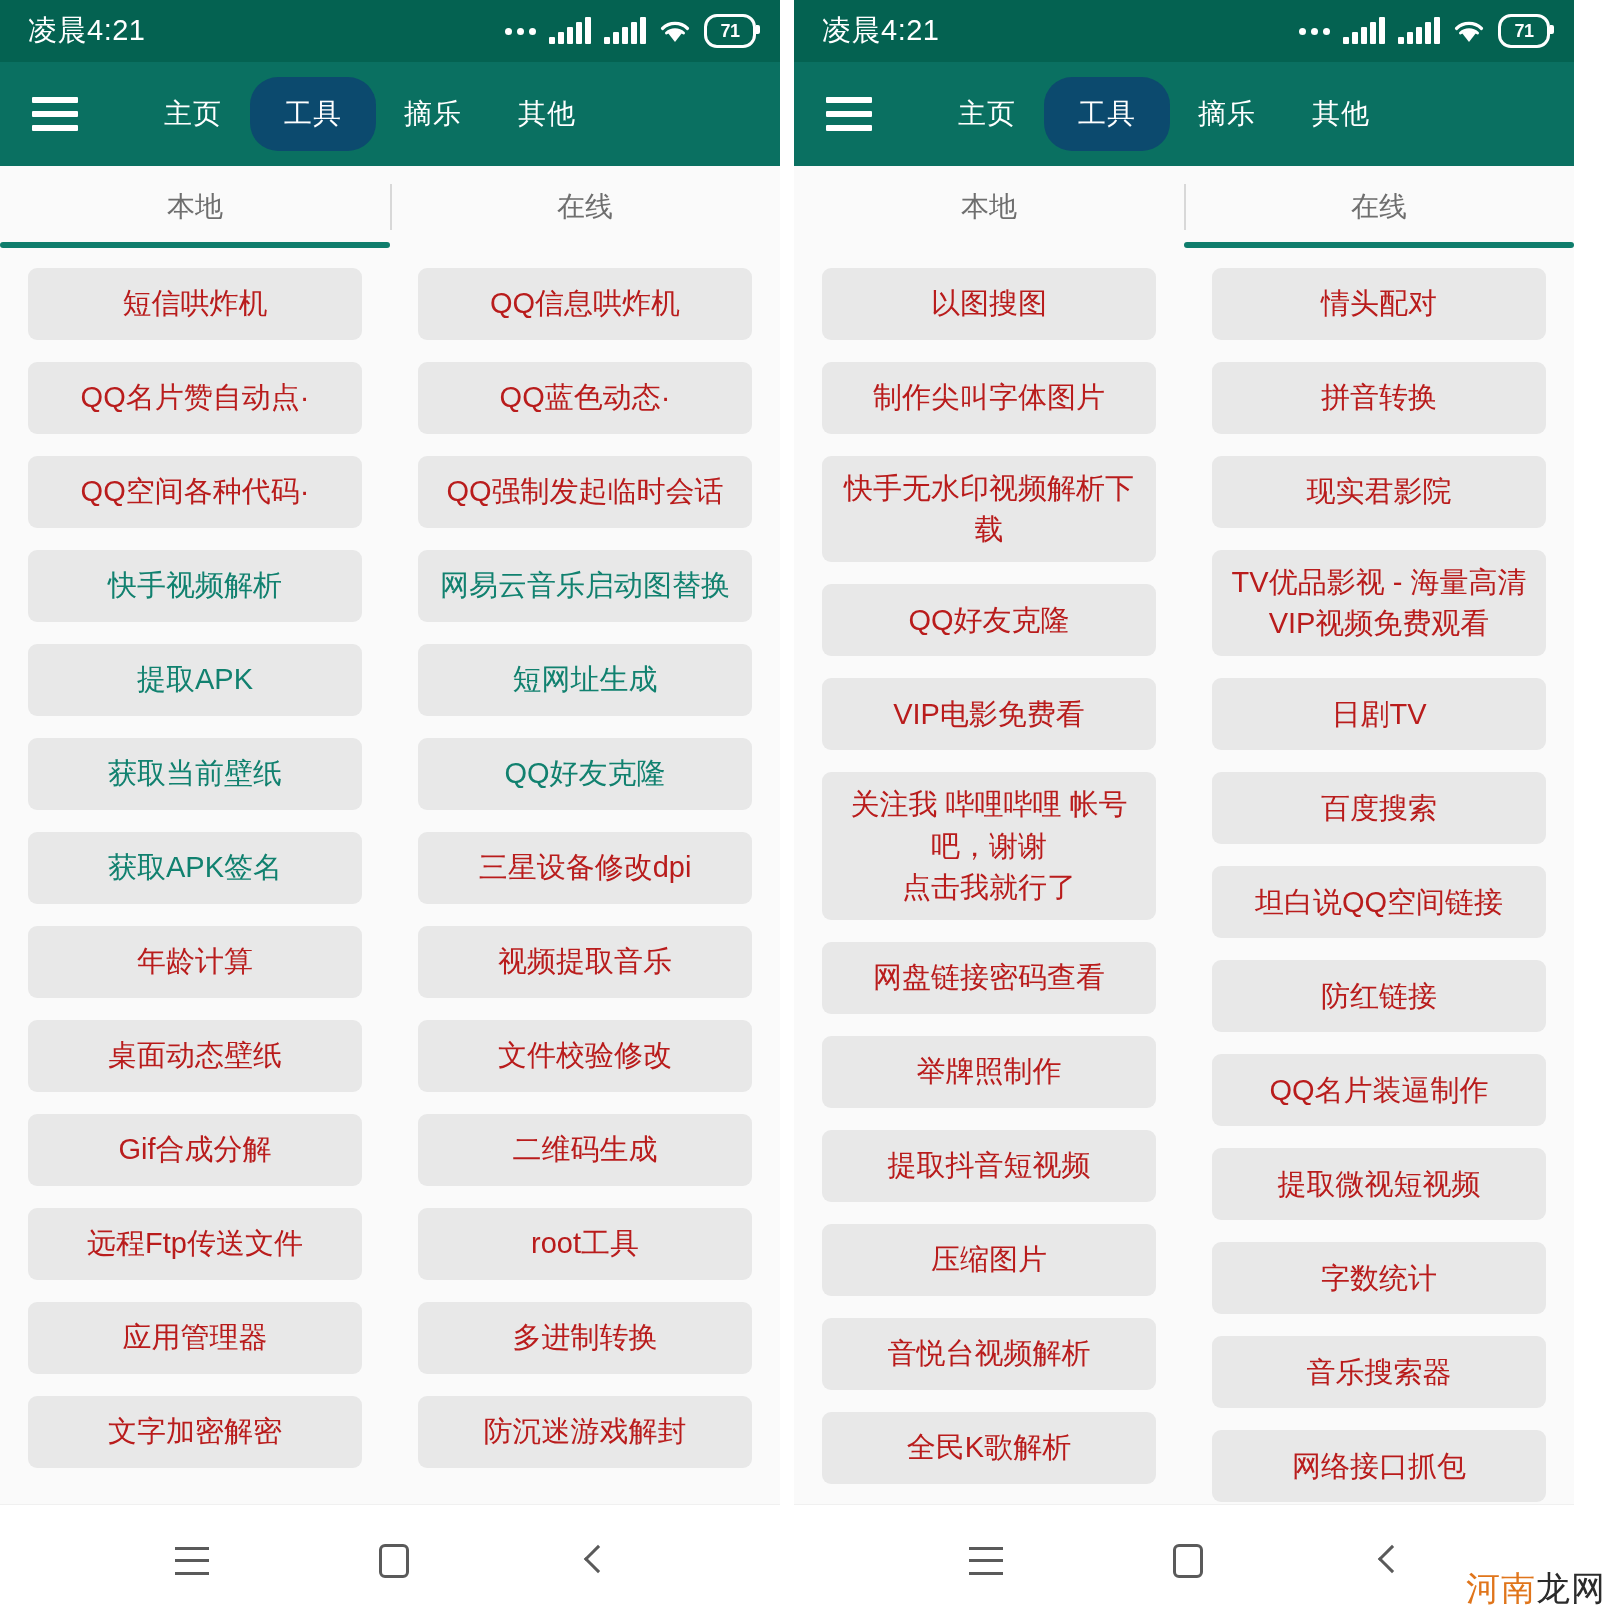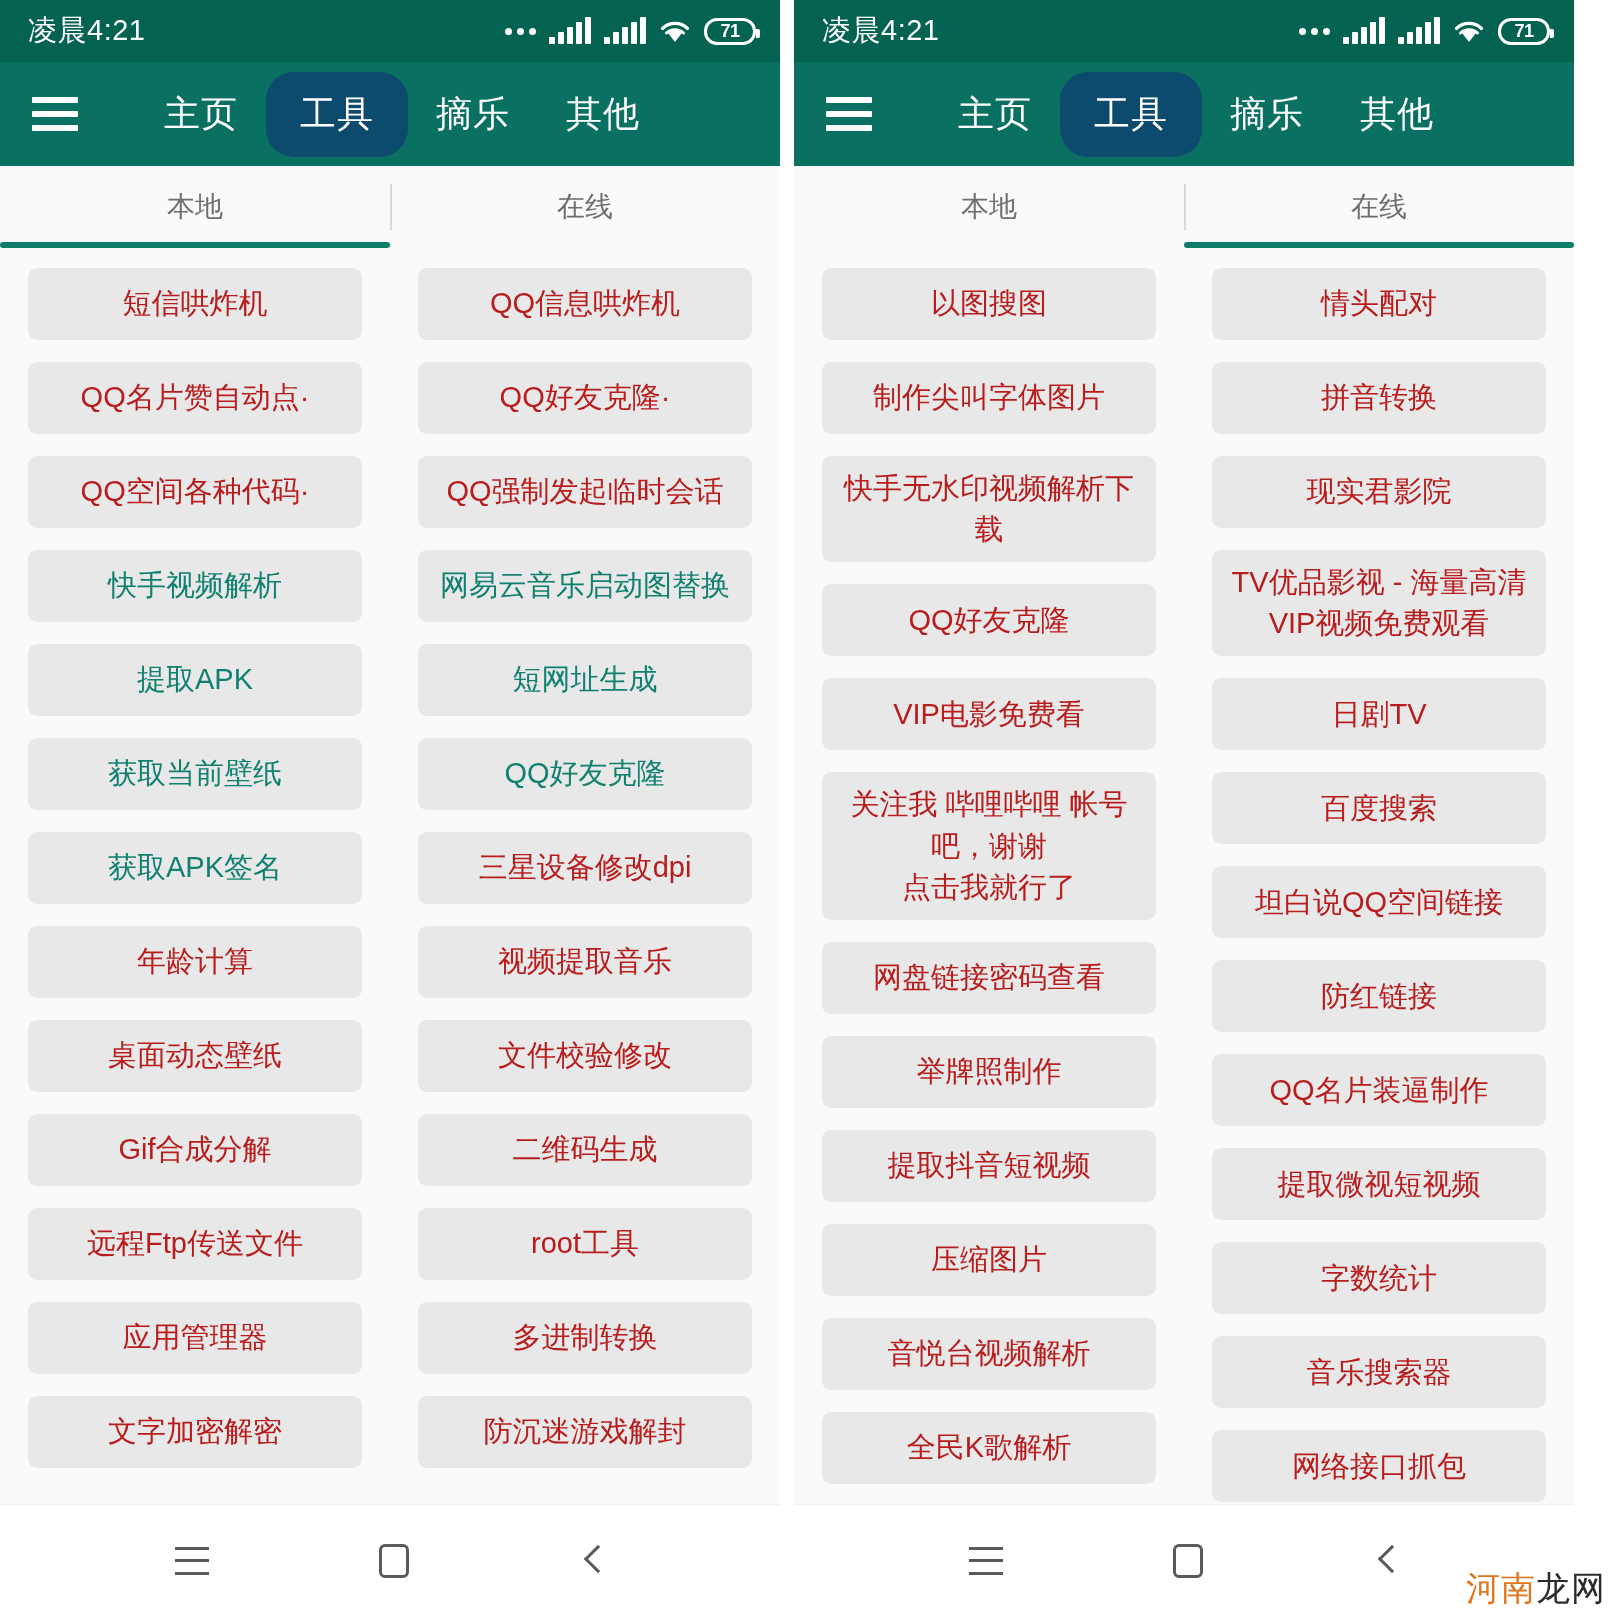--- a/index.html
+++ b/index.html
@@ -53,21 +53,21 @@
   .bars { display: flex; align-items: flex-end; gap: 3px; height: 26px; }
   .bars i { width: 6px; background: #fff; display: block; border-radius: 1px; }
   .bars i:nth-child(1){ height: 7px; }
   .bars i:nth-child(2){ height: 12px; }
   .bars i:nth-child(3){ height: 17px; }
   .bars i:nth-child(4){ height: 22px; }
   .bars i:nth-child(5){ height: 27px; }
   .wifi { position: relative; width: 32px; height: 26px; }
   .wifi svg { display:block; }
   .battery {
-    width: 52px; height: 27px;
+    width: 52px; height: 34px;
     border: 3px solid #ffffff;
     border-radius: 13px;
     position: relative;
     display: flex; align-items: center; justify-content: center;
   }
   .battery::after {
     content:""; position: absolute; right: -7px; top: 8px;
     width: 4px; height: 9px; background: #fff; border-radius: 0 2px 2px 0;
   }
   .battery span { color: #fff; font-size: 18px; line-height: 1; font-weight: 700; letter-spacing: -0.5px;}
@@ -84,21 +84,21 @@
   .hamburger {
     width: 46px; height: 34px;
     display: flex; flex-direction: column; justify-content: space-between;
     margin-right: 58px;
     cursor: pointer;
   }
   .hamburger i { display:block; height: 6px; background: #fff; border-radius: 1px; width: 100%; }
   .navtabs { display: flex; align-items: center; gap: 0; }
   .navtab {
     color: #ffffff;
-    font-size: 36px;
+    font-size: 28px;
     padding: 18px 28px;
     border-radius: 28px;
     white-space: nowrap;
     letter-spacing: 1px;
     cursor: pointer;
   }
   .navtab.active { background: #0c4a6e; padding: 18px 34px; }
 
   
   .segtabs {
@@ -267,21 +267,21 @@
           <div class="item accent">获取APK签名</div>
           <div class="item">年龄计算</div>
           <div class="item">桌面动态壁纸</div>
           <div class="item">Gif合成分解</div>
           <div class="item">远程Ftp传送文件</div>
           <div class="item">应用管理器</div>
           <div class="item">文字加密解密</div>
         </div>
         <div class="col">
           <div class="item">QQ信息哄炸机</div>
-          <div class="item">QQ好友克隆·</div>
+          <div class="item">QQ蓝色动态·</div>
           <div class="item">QQ强制发起临时会话</div>
           <div class="item accent">网易云音乐启动图替换</div>
           <div class="item accent">短网址生成</div>
           <div class="item accent">QQ好友克隆</div>
           <div class="item">三星设备修改dpi</div>
           <div class="item">视频提取音乐</div>
           <div class="item">文件校验修改</div>
           <div class="item">二维码生成</div>
           <div class="item">root工具</div>
           <div class="item">多进制转换</div>

